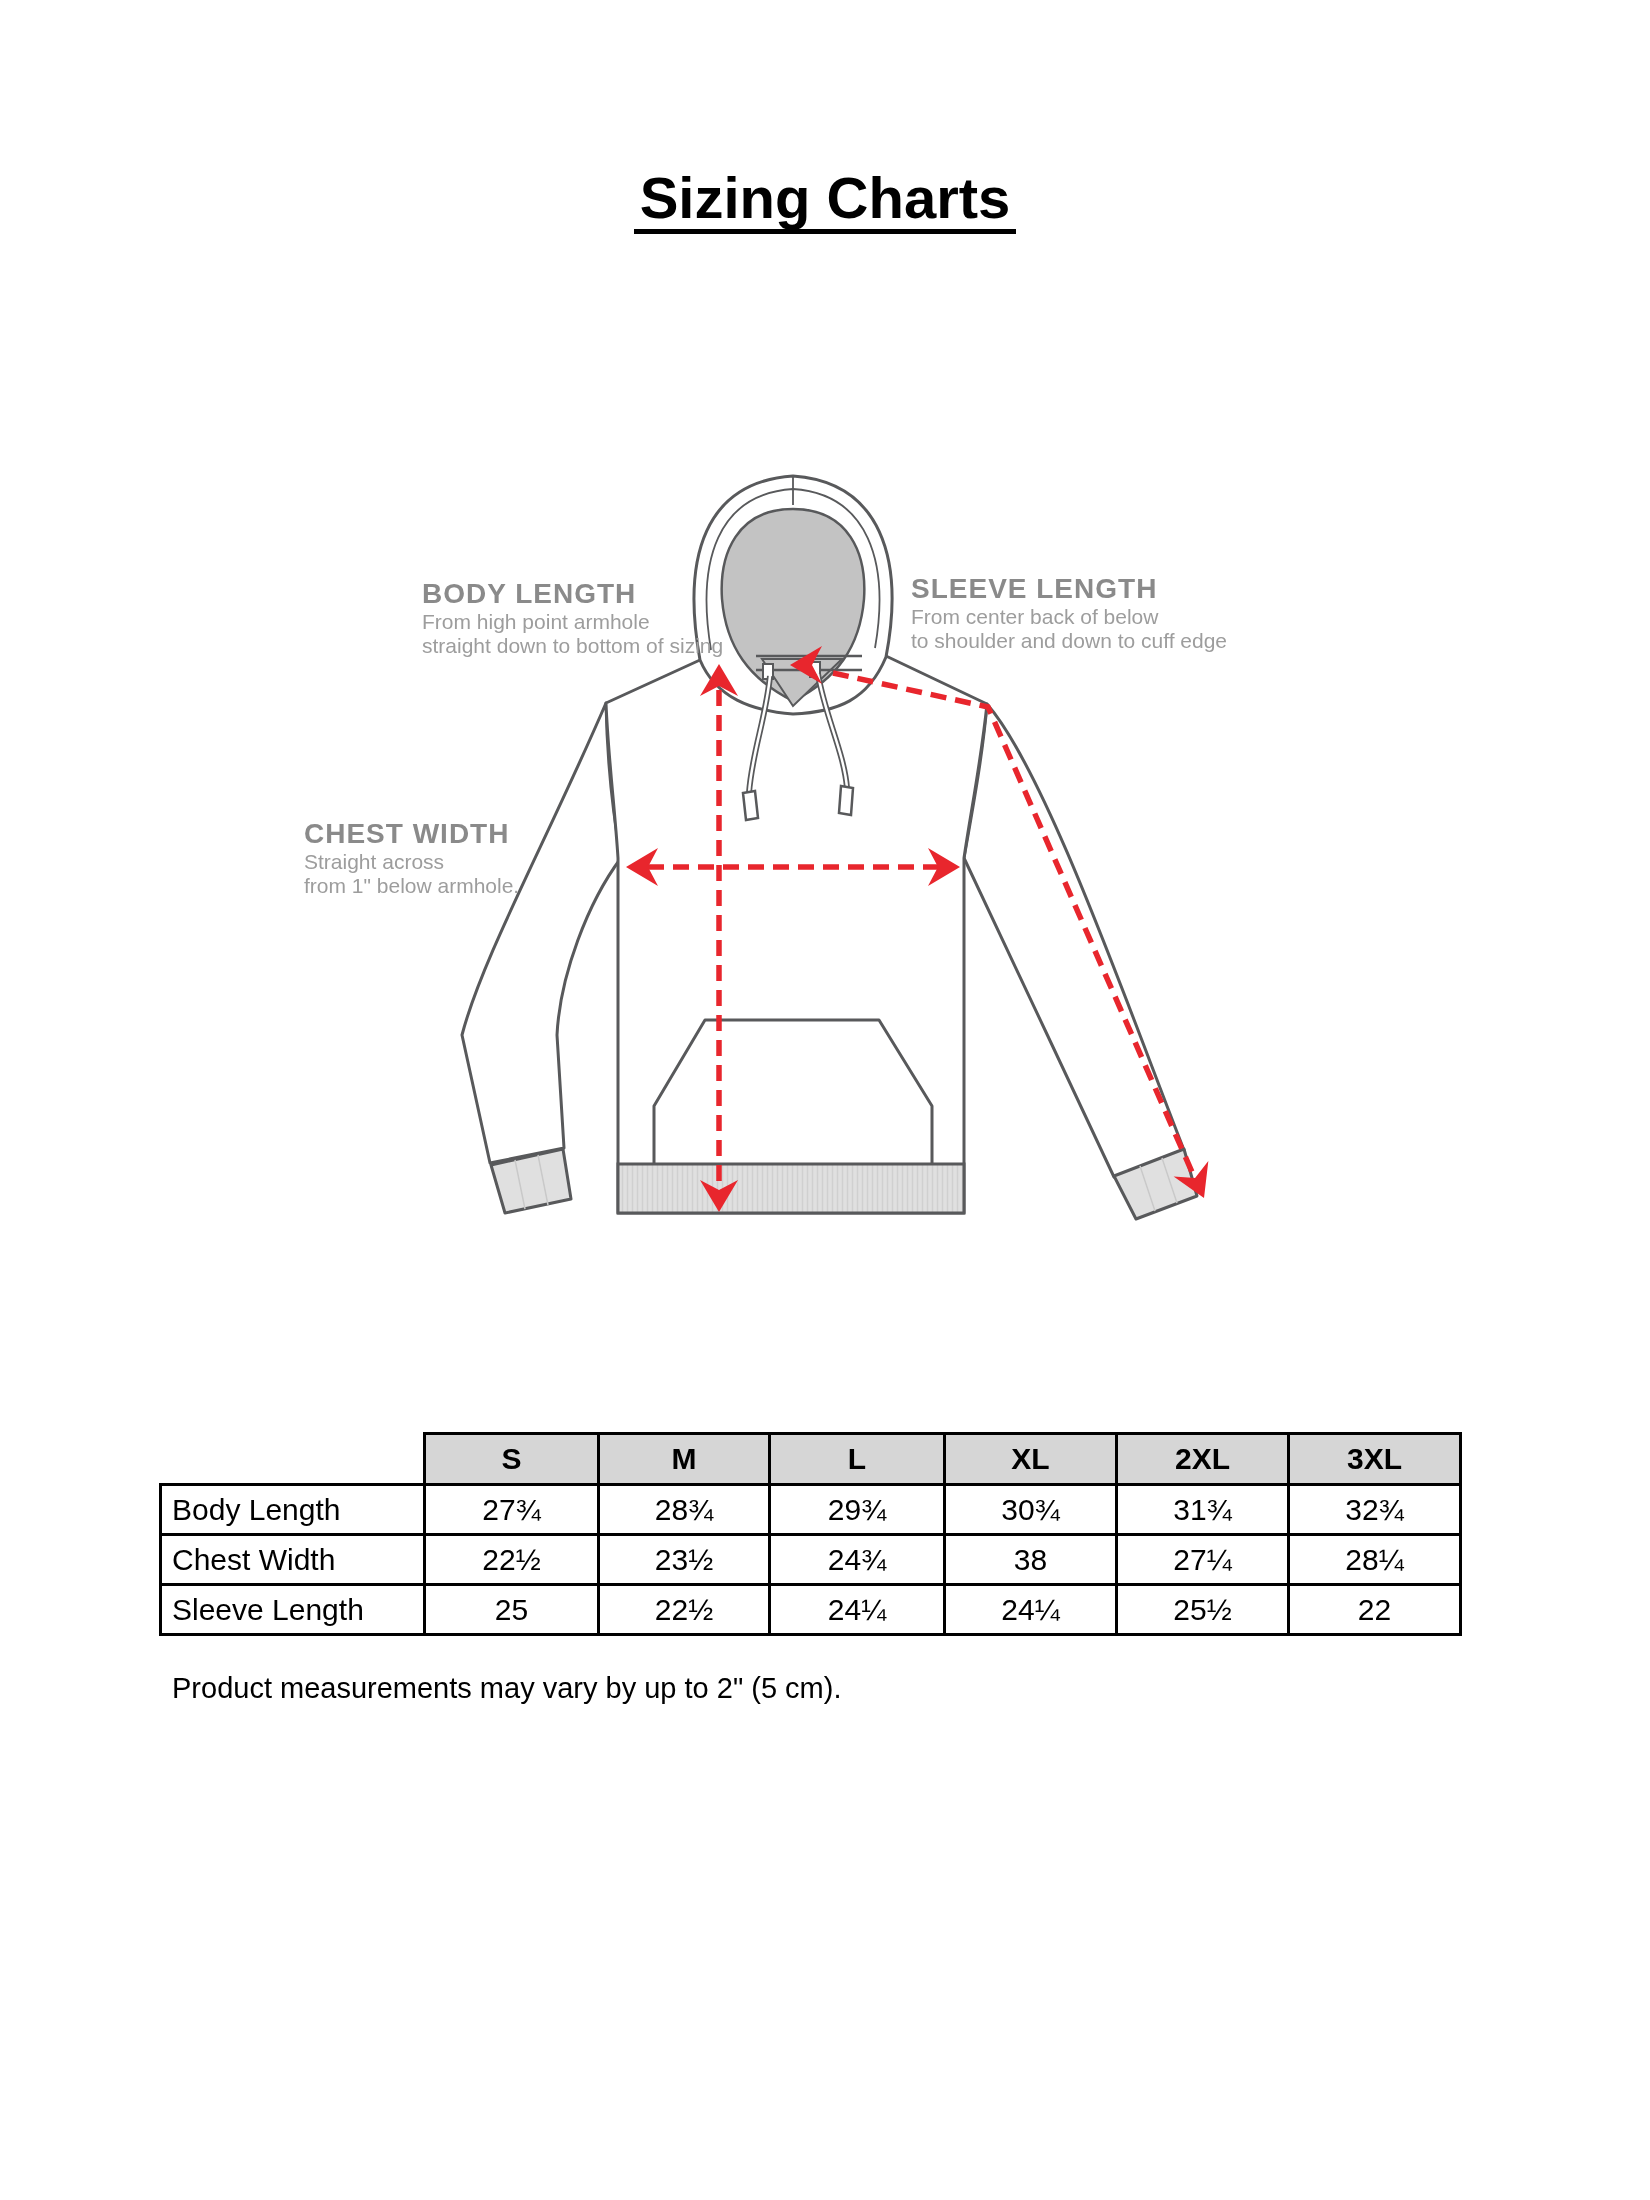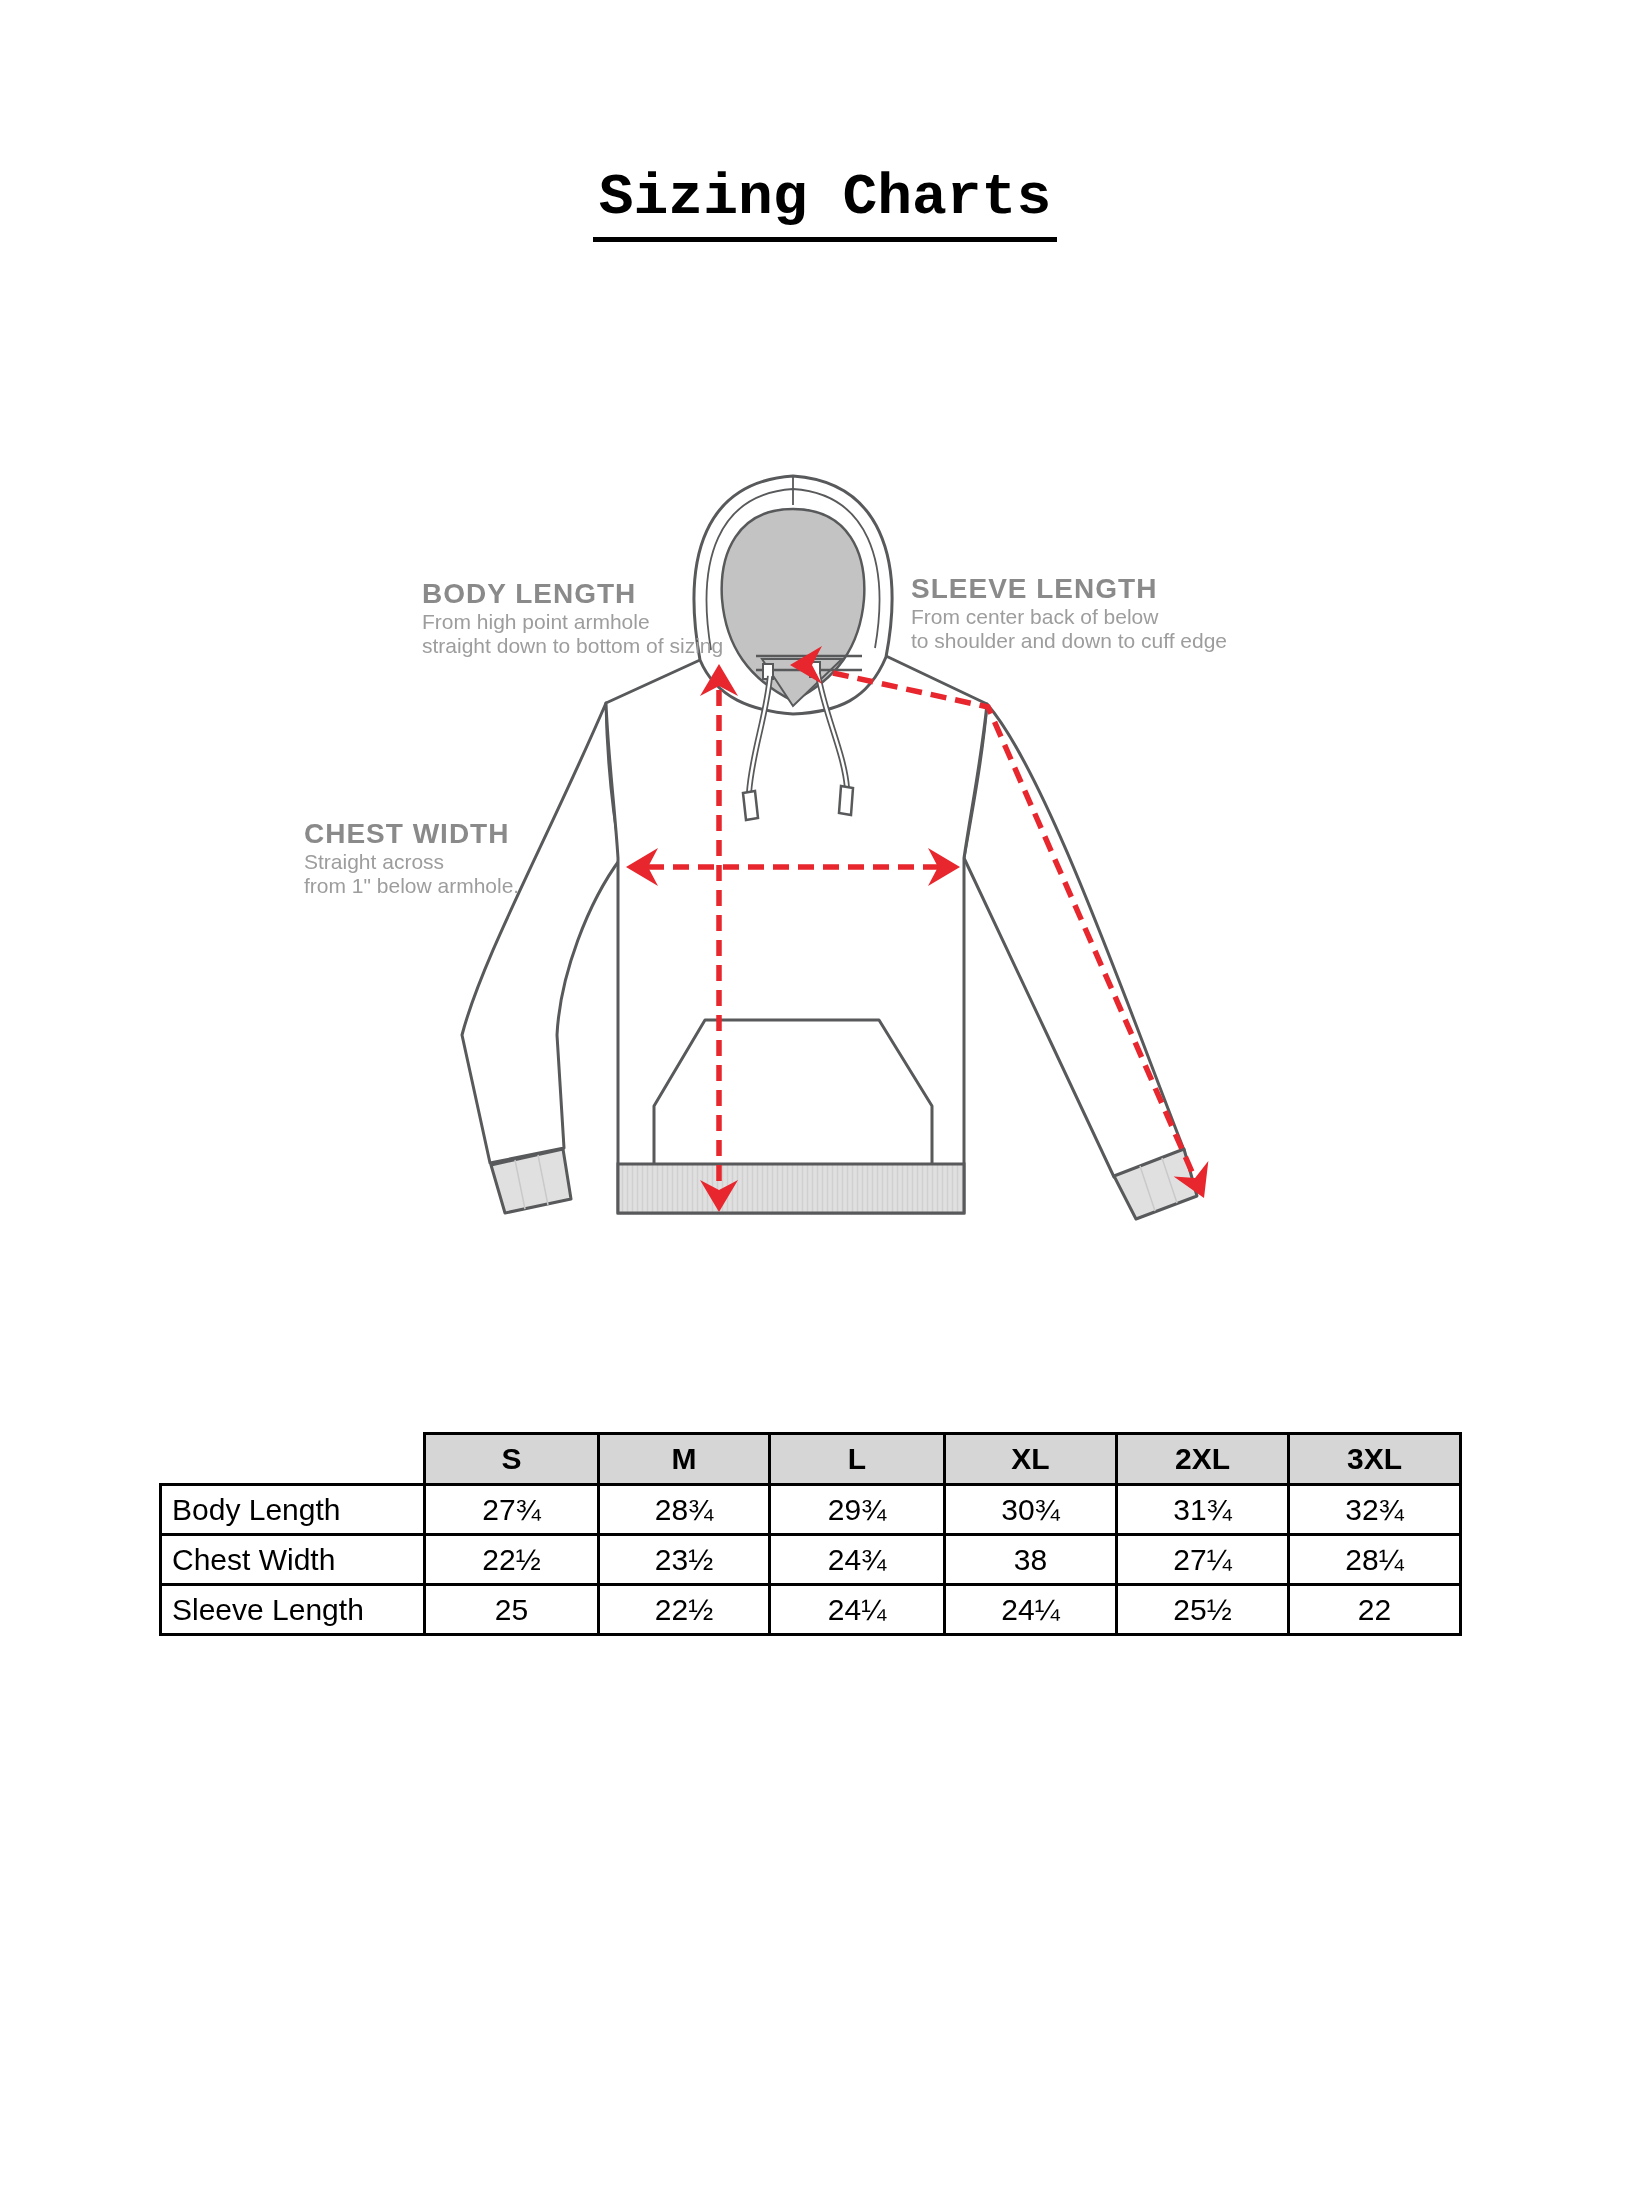--- a/index.html
+++ b/index.html
@@ -4,21 +4,21 @@
 <style>
   html,body{margin:0;padding:0;background:#fff;}
   .page{
     position:relative;width:1650px;height:2200px;background:#fff;overflow:hidden;
     font-family:"Liberation Sans","DejaVu Sans",sans-serif;color:#000;
   }
   
   .title-wrap{position:absolute;top:168px;left:0;width:1650px;text-align:center;}
   .title{
     display:inline-block;font-size:58px;font-weight:700;letter-spacing:0px;
-    border-bottom:5px solid #000;padding:0 6px 8px 6px;line-height:1.05;font-family:Liberation Mono, monospace;
+    border-bottom:5px solid #000;padding:0 6px 0 6px;line-height:1.05;
   }
   
   .subtitle{position:absolute;left:172px;top:330px;font-size:31px;font-weight:700;}
   
   .diagram{position:absolute;left:0;top:0;width:1650px;height:1400px;}
   .diagram svg{position:absolute;left:180px;top:440px;}
   .diag-label{position:absolute;color:#8f8f8f;}
   .diag-label .t{font-size:28px;font-weight:700;letter-spacing:1px;line-height:32px;color:#8a8a8a;}
   .diag-label .s{font-size:21px;font-weight:400;line-height:23.5px;color:#9d9d9d;}
   .lbl-body{left:422px;top:578px;}
@@ -186,14 +186,15 @@
         <td>25</td>
         <td>22½</td>
         <td>24¼</td>
         <td>24¼</td>
         <td>25½</td>
         <td>22</td>
       </tr>
     </tbody>
   </table>
 
+  <div class="footnote">Product measurements may vary by up to 2" (5 cm).</div>
 
 </div>
 
 </body></html>

